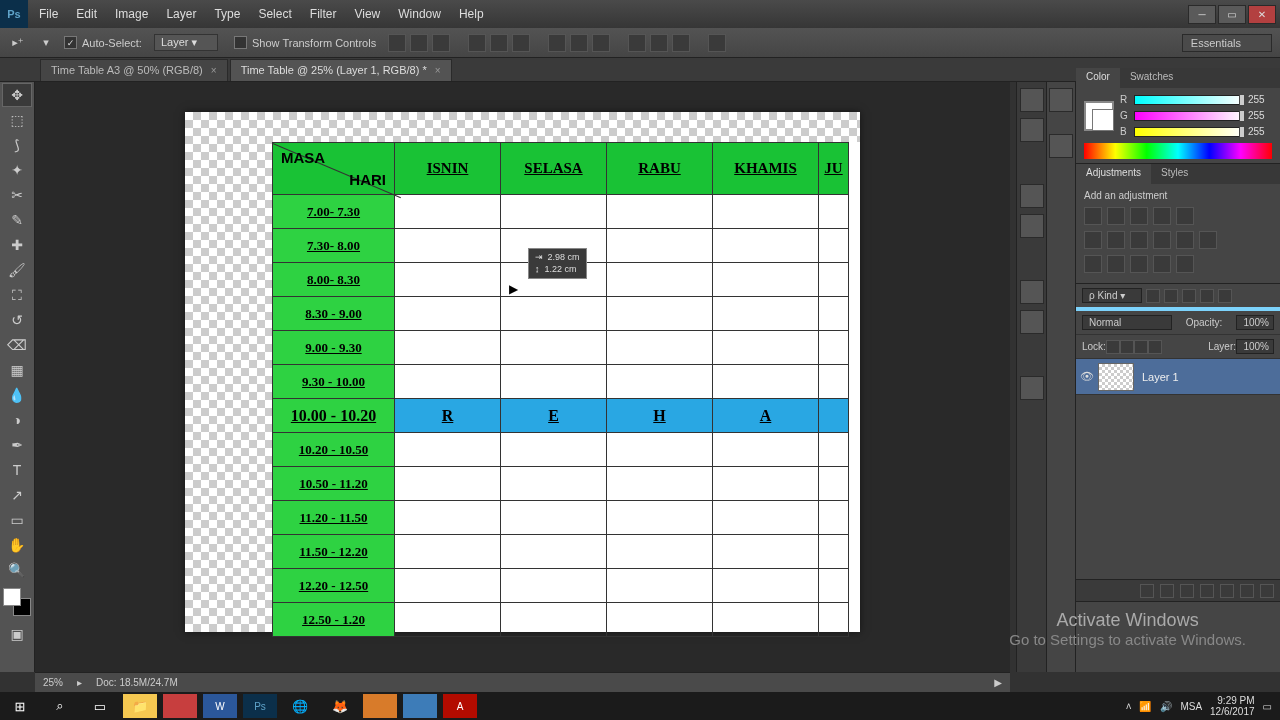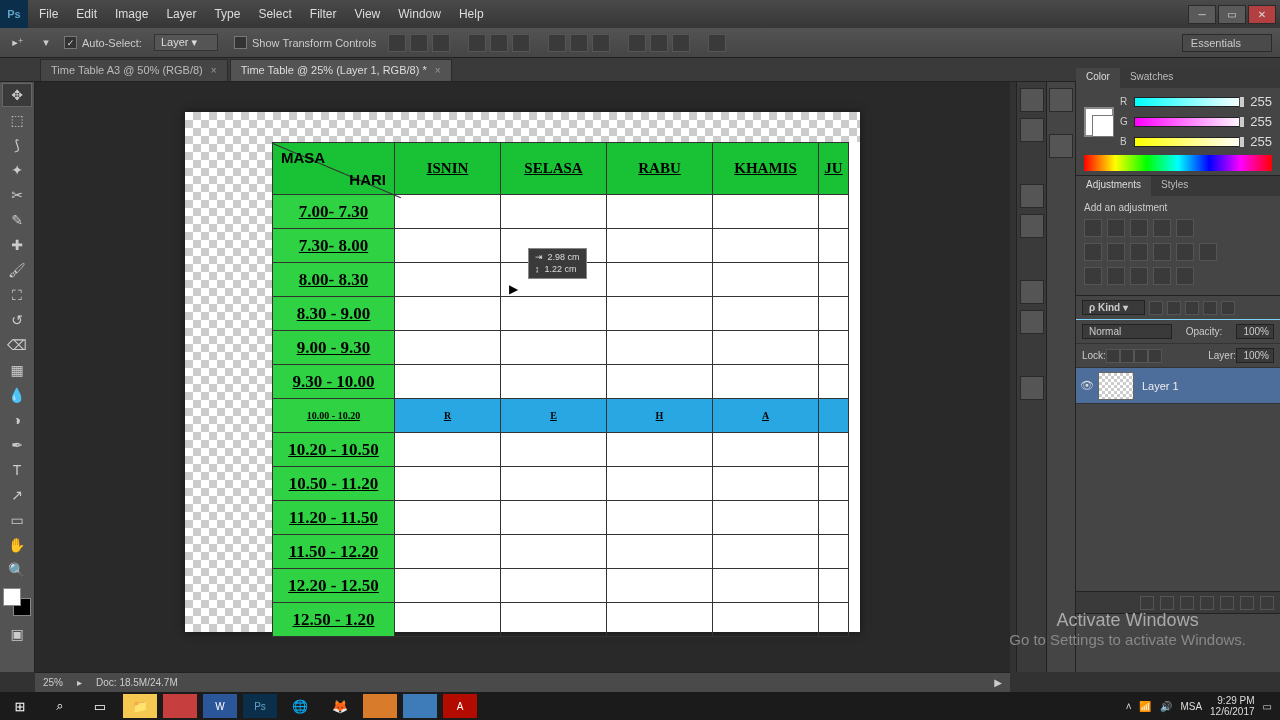--- a/index.html
+++ b/index.html
@@ -46,24 +46,24 @@
   background-image: linear-gradient(45deg,#ccc 25%,transparent 25%),linear-gradient(-45deg,#ccc 25%,transparent 25%),linear-gradient(45deg,transparent 75%,#ccc 75%),linear-gradient(-45deg,transparent 75%,#ccc 75%);
   background-size: 16px 16px; background-position: 0 0,0 8px,8px -8px,-8px 0; }
 .doc { position: absolute; top: 30px; left: 87px; right: 0; bottom: 0; background: #fff; }
 .tbl { position: absolute; top: 0; left: 0; border-collapse: collapse; text-decoration: underline; }
 .tbl th, .tbl td { border: 1px solid #333; text-align: center; font-family: "Times New Roman", serif; font-weight: bold; }
 .hdr-row th { background: #19c235; height: 52px; font-size: 15px; }
 .corner { background: #19c235; width: 122px; position: relative; font-size: 12px; }
 .corner .diag { position: absolute; top: 0; left: 0; width: 139px; height: 1px; background: #333; transform: rotate(23deg); transform-origin: 0 0; }
 .corner .lbl-top { position: absolute; top: 6px; left: 8px; }
 .corner .lbl-bot { position: absolute; bottom: 6px; right: 8px; }
-.time-cell { background: #2ed242; width: 122px; font-size: 17px; height: 34px; }
+.time-cell { background: #2ed242; width: 122px; font-size: 13px; height: 34px; }
 .day-col { width: 106px; }
 .day-col.last { width: 30px; }
-.break-row td { background: #29a7e3; color: #000; font-size: 10px; height: 34px; }
+.break-row td { background: #29a7e3; color: #000; font-size: 16px; height: 34px; }
 .break-row .time-cell { background: #2ed242; }
 
 
 .meas { position: absolute; top: 136px; left: 343px; background: #3a3a3a; border: 1px solid #888; color: #ddd; font-size: 9px; padding: 3px 6px; line-height: 1.3; }
 .cursor-arrow { position: absolute; top: 170px; left: 324px; color: #000; font-size: 12px; }
 
 
 .panel-strip { position: absolute; top: 82px; right: 204px; width: 30px; bottom: 48px; background: #454545; border-left: 1px solid #222; border-right: 1px solid #222; }
 .panel-strip2 { position: absolute; top: 82px; right: 234px; width: 30px; bottom: 48px; background: #3a3a3a; border-left: 1px solid #222; }
 .strip-icon { width: 24px; height: 24px; margin: 6px auto; background: #555; border: 1px solid #2a2a2a; }
@@ -80,30 +80,30 @@
 .color-row { display: flex; align-items: center; gap: 6px; }
 .mini-swatch { width: 30px; height: 30px; background: #fff; border: 2px solid #888; position: relative; }
 .mini-swatch::after { content: ''; position: absolute; top: 6px; left: 6px; width: 20px; height: 20px; background: #fff; border: 1px solid #777; }
 .slider-col { flex: 1; display: flex; flex-direction: column; gap: 5px; }
 .srow { display: flex; align-items: center; gap: 4px; }
 .srow label { color: #ccc; font-size: 10px; width: 10px; }
 .sbar { flex: 1; height: 10px; position: relative; border: 1px solid #222; }
 .sbar.r { background: linear-gradient(to right, #0ff, #fff); }
 .sbar.g { background: linear-gradient(to right, #f0f, #fff); }
 .sbar.b { background: linear-gradient(to right, #ff0, #fff); }
-.sval { width: 24px; color: #ddd; font-size: 13px; text-align: right; }
+.sval { width: 24px; color: #ddd; font-size: 10px; text-align: left; }
 .handle { position: absolute; right: -2px; top: -2px; width: 6px; height: 12px; background: #ccc; border: 1px solid #444; }
 .spectrum { height: 16px; margin: 2px 0 0; background: linear-gradient(to right,#f00,#ff0,#0f0,#0ff,#00f,#f0f,#f00); }
 
 
 .adj-body { padding: 6px 8px 10px; }
 .adj-title { color: #ccc; font-size: 10px; margin-bottom: 6px; }
 .adj-grid { display: flex; flex-wrap: wrap; gap: 5px; }
 .adj-icon { width: 18px; height: 18px; background: #3a3a3a; border: 1px solid #555; }
-.lay-opts { padding: 4px 6px; border-bottom: 1px solid #7dd3fc; display: flex; align-items: center; gap: 4px; font-weight: bold; }
+.lay-opts { padding: 4px 6px; border-bottom: 4px solid #7dd3fc; display: flex; align-items: center; gap: 4px; }
 .lay-sel { background: #3a3a3a; border: 1px solid #222; color: #ccc; font-size: 10px; padding: 1px 16px 1px 6px; }
 .lay-ico { width: 14px; height: 14px; background: #3a3a3a; border: 1px solid #555; }
 .lay-row2 { padding: 4px 6px; display: flex; align-items: center; justify-content: space-between; border-bottom: 1px solid #333; }
 .lay-lbl { color: #ccc; font-size: 10px; }
 .lay-val { background: #3a3a3a; border: 1px solid #222; color: #ccc; font-size: 10px; padding: 1px 4px; width: 38px; text-align: right; }
 .layer-list { height: 220px; overflow: auto; }
 .layer-item { display: flex; align-items: center; height: 36px; background: #4d6d9a; border-bottom: 1px solid #333; }
 .eye { width: 22px; text-align: center; color: #ddd; font-size: 11px; }
 .thumb { width: 36px; height: 28px; background: #fff; border: 1px solid #666; margin-right: 8px;
   background-image: linear-gradient(45deg,#ccc 25%,transparent 25%),linear-gradient(-45deg,#ccc 25%,transparent 25%),linear-gradient(45deg,transparent 75%,#ccc 75%),linear-gradient(-45deg,transparent 75%,#ccc 75%);

